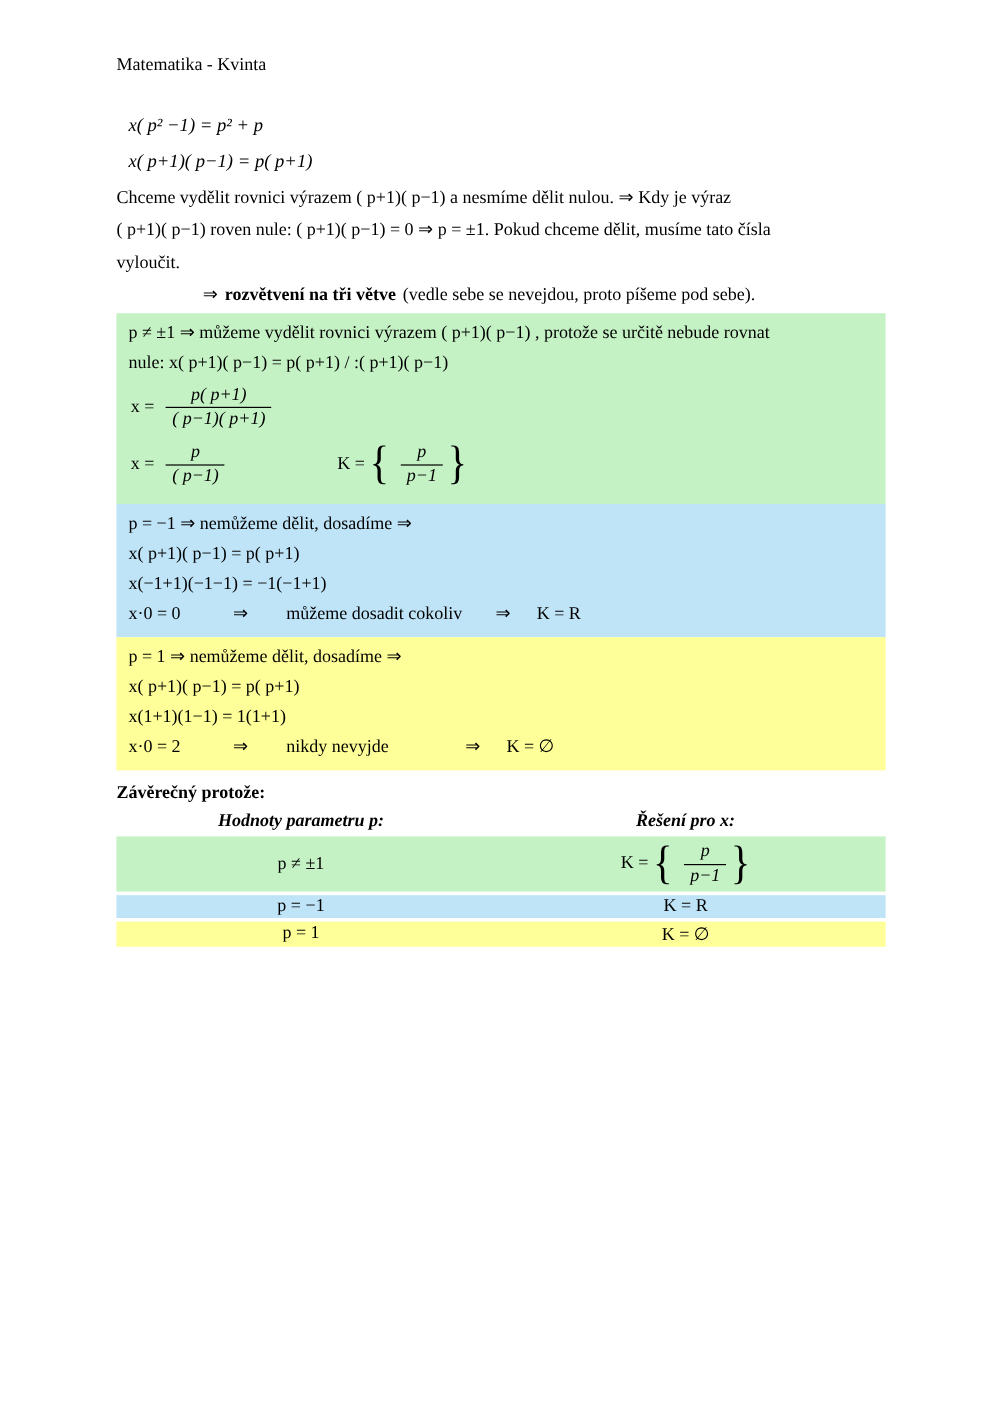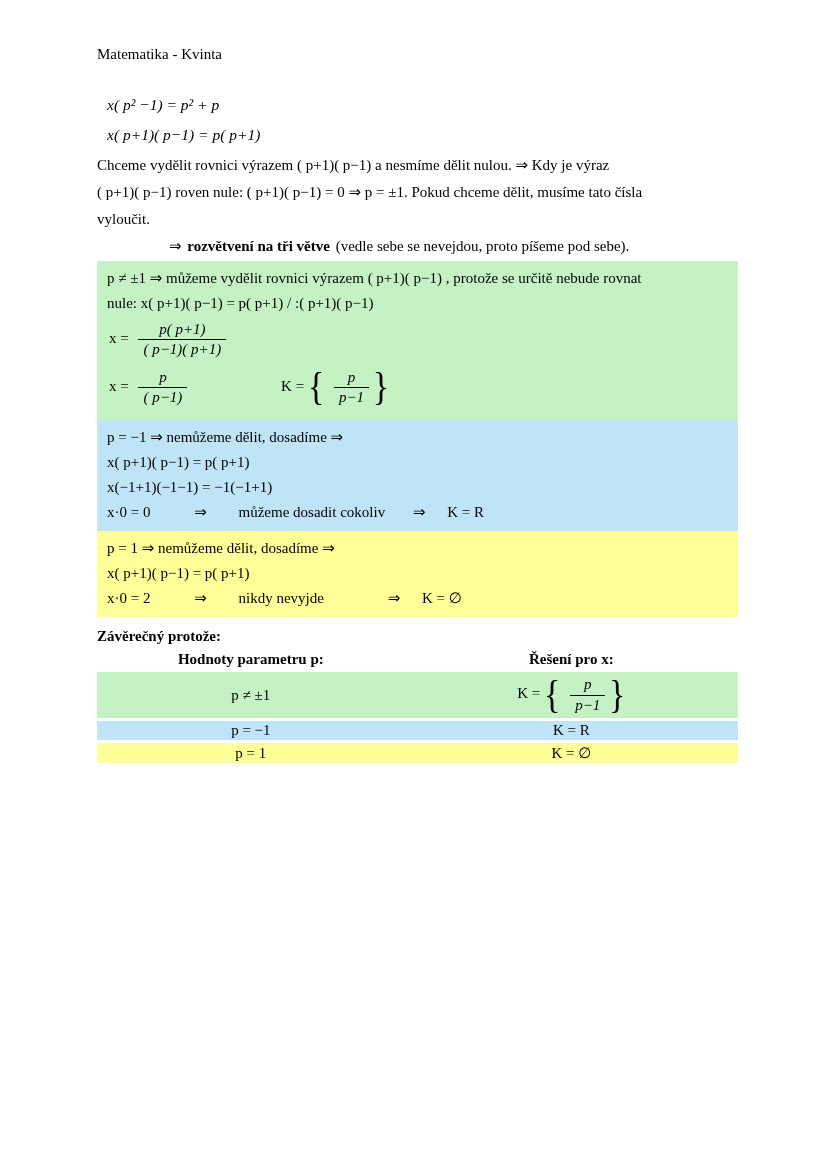--- a/index.html
+++ b/index.html
@@ -63,21 +63,21 @@
   .kset { display: inline-block; vertical-align: middle; }
 
   .g40 { margin-left: 40px; }
   .g28 { margin-left: 28px; }
   .g24 { margin-left: 24px; }
   .g60 { margin-left: 60px; }
   .g18 { margin-left: 18px; }
   .g90 { margin-left: 90px; }
 
   .sum-title { font-weight: bold; margin: 8px 0 2px 0; line-height: 22px; }
-  .sum-hrow { display: flex; font-weight: bold; margin-bottom: 2px; line-height: 21px; }
+  .sum-hrow { display: flex; font-weight: bold; margin-bottom: 2px; line-height: 21px; font-style: italic; }
   .sum-row { display: flex; align-items: center; margin-bottom: 3px; padding: 1px 0; }
   .sum-row.tall { min-height: 46px; }
   .c1 { width: 48%; text-align: center; }
   .c2 { width: 52%; text-align: center; }
 
   .footer {
     position: absolute;
     top: 1082px;
     left: 0;
     width: 100%;
@@ -148,20 +148,21 @@
         <span class="g40">⇒</span>
         <span class="g28">můžeme dosadit cokoliv</span>
         <span class="g24">⇒</span>
         <span class="math g18">K = R</span>
       </div>
     </div>
 
     <div class="box" style="background-color: rgb(255, 255, 153);">
       <div class="bline math">p = 1  ⇒  nemůžeme dělit, dosadíme  ⇒</div>
       <div class="bline math">x( p+1)( p−1) = p( p+1)</div>
+      <div class="bline math">x(1+1)(1−1) = 1(1+1)</div>
       <div class="bline">
         <span class="math">x·0 = 2</span>
         <span class="g40">⇒</span>
         <span class="g28">nikdy nevyjde</span>
         <span class="g60">⇒</span>
         <span class="math g18">K = ∅</span>
       </div>
     </div>
 
     <div class="sum-title">Závěrečný protože:</div>

